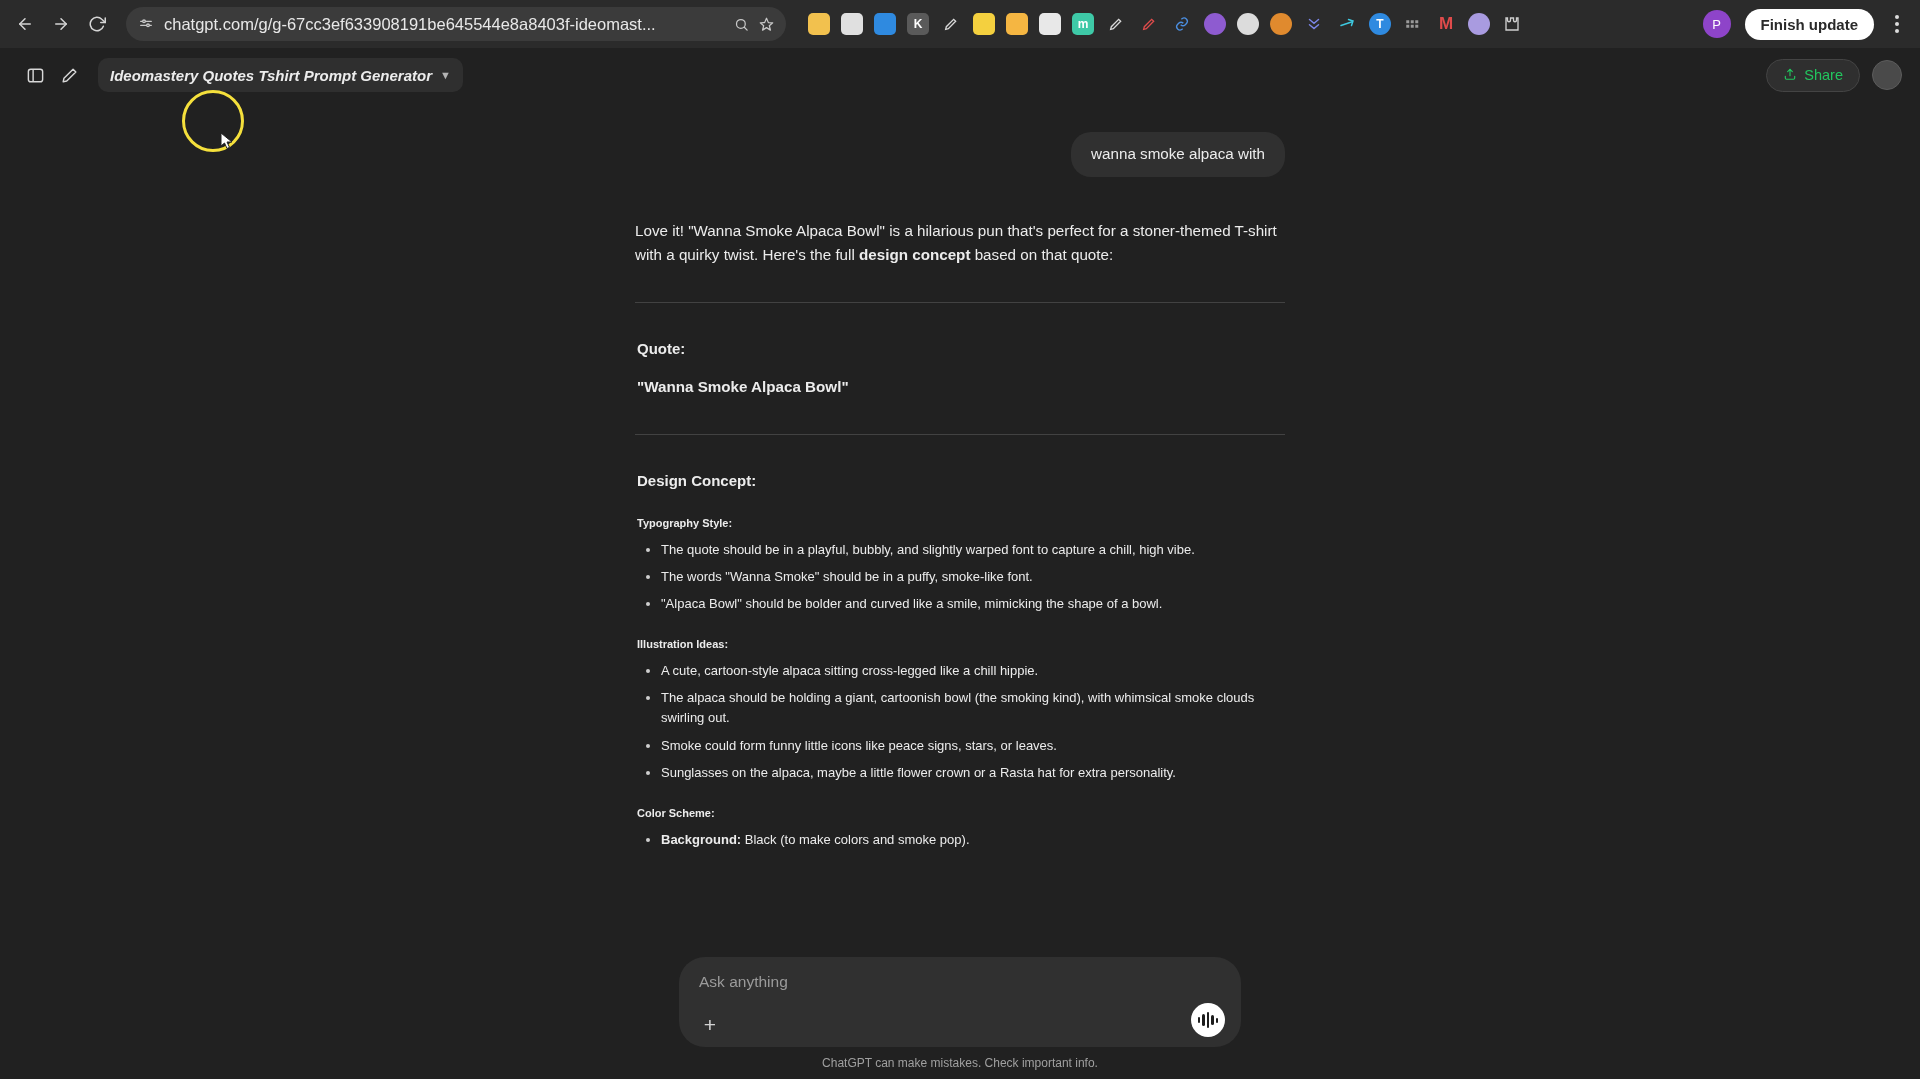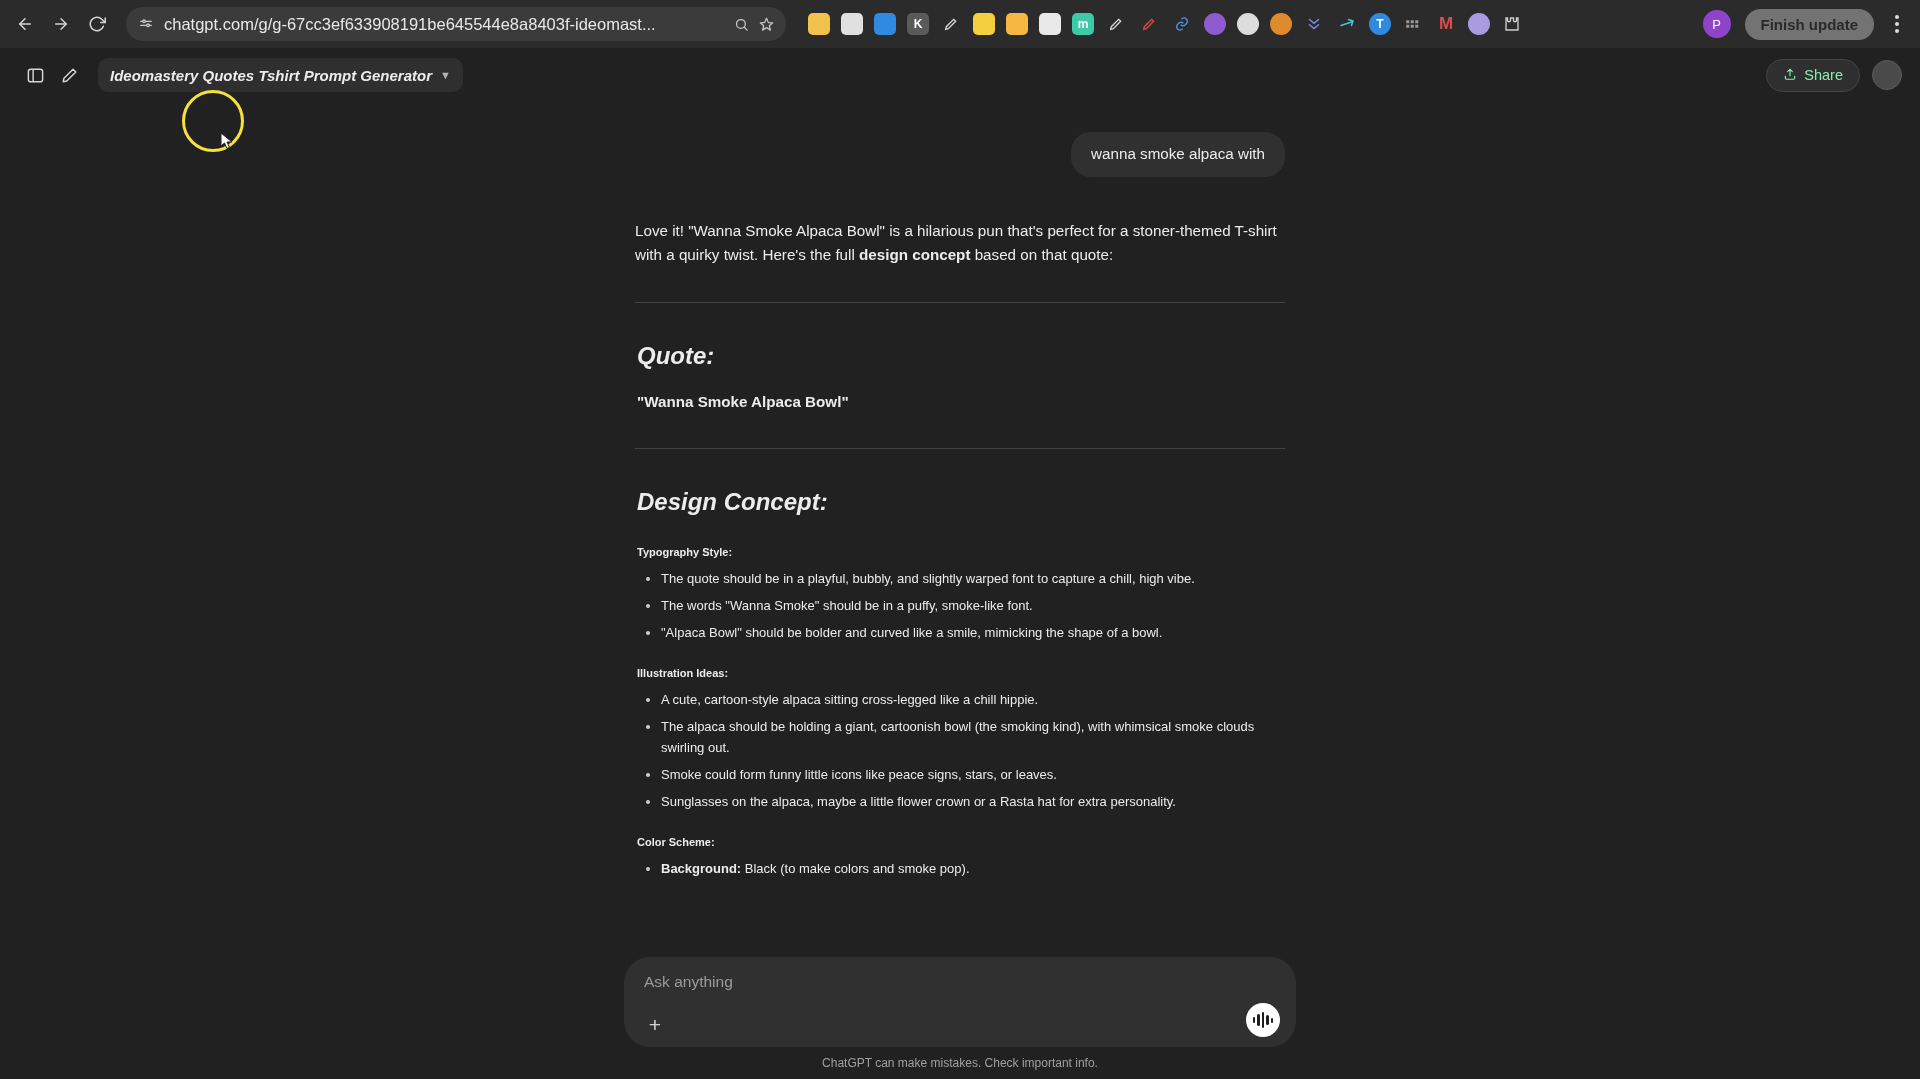--- a/index.html
+++ b/index.html
@@ -74,21 +74,21 @@
     width: 28px; height: 28px;
     border-radius: 50%;
     background: #8e44c9;
     color: #fff;
     font-size: 13px;
     display: flex; align-items: center; justify-content: center;
     flex: 0 0 auto;
     margin-right: 8px;
   }
   .finish-update {
-    background: #737373;
+    background: #ffffff;
     color: #2a2a2a;
     font-size: 15px;
     font-weight: bold;
     border-radius: 16px;
     padding: 7px 16px;
     flex: 0 0 auto;
   }
   .kebab {
     width: 26px; height: 30px;
     display: flex; flex-direction: column; align-items: center; justify-content: center;
@@ -132,21 +132,21 @@
     display: flex;
     align-items: center;
     gap: 12px;
   }
   .share-btn {
     display: flex; align-items: center; gap: 7px;
     background: #2f2f2f;
     border: 1px solid #444;
     border-radius: 18px;
     padding: 7px 16px;
-    color: #86efac;
+    color: #22c55e;
     font-size: 14.5px;
   }
   .avatar-round {
     width: 30px; height: 30px;
     border-radius: 50%;
     background: #4a4a4a;
     border: 1px solid #5c5c5c;
   }
 
   
@@ -190,24 +190,23 @@
   }
   .assistant { margin-top: 42px; }
   .assistant p { margin: 0 0 8px 0; }
   .assistant strong { font-weight: bold; }
   hr.sep {
     border: none;
     border-top: 1px solid #424242;
     margin: 34px 0;
   }
   h3.section {
-    font-size: 24px;
+    font-size: 15px;
     font-weight: bold;
     margin: 0 0 14px 2px;
-    font-style: italic;
   }
   .quote-line {
     font-weight: bold;
     font-size: 15.2px;
     margin-left: 2px;
   }
   h4.sub {
     font-size: 11px;
     font-weight: bold;
     margin: 22px 0 6px 2px;
@@ -227,21 +226,21 @@
   .composer-wrap {
     position: absolute;
     left: 0; right: 0; bottom: 0;
     display: flex;
     flex-direction: column;
     align-items: center;
     background: linear-gradient(to bottom, rgba(33,33,33,0) 0%, #212121 32%);
     padding-top: 26px;
   }
   .composer {
-    width: 672px;
+    width: 562px;
     background: #303030;
     border-radius: 26px;
     padding: 14px 18px 10px 18px;
     position: relative;
   }
   .composer .ph {
     color: #9b9b9b;
     font-size: 15.5px;
     padding: 2px 2px 20px 2px;
   }

